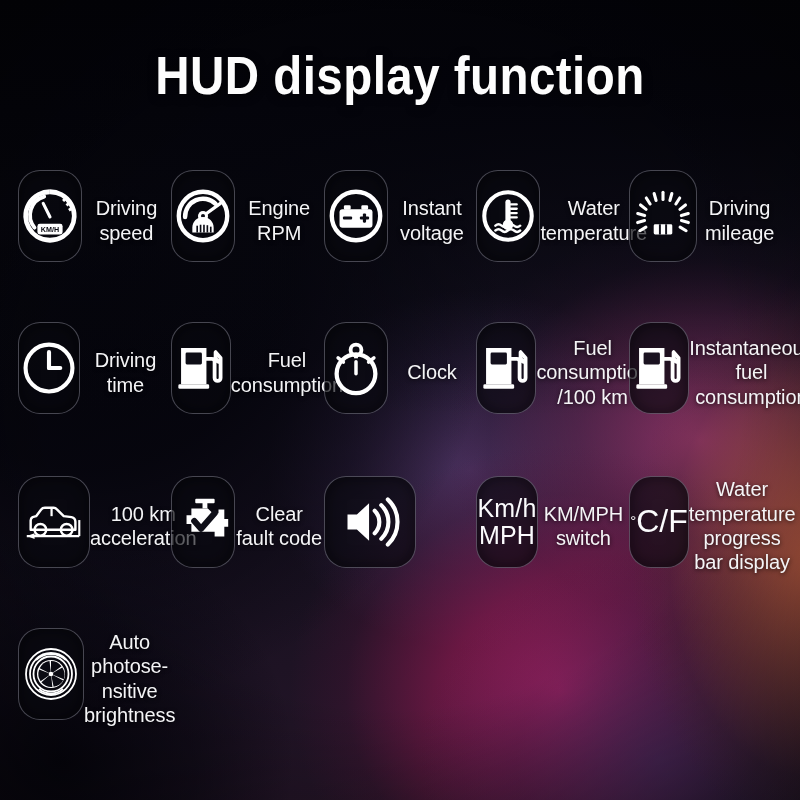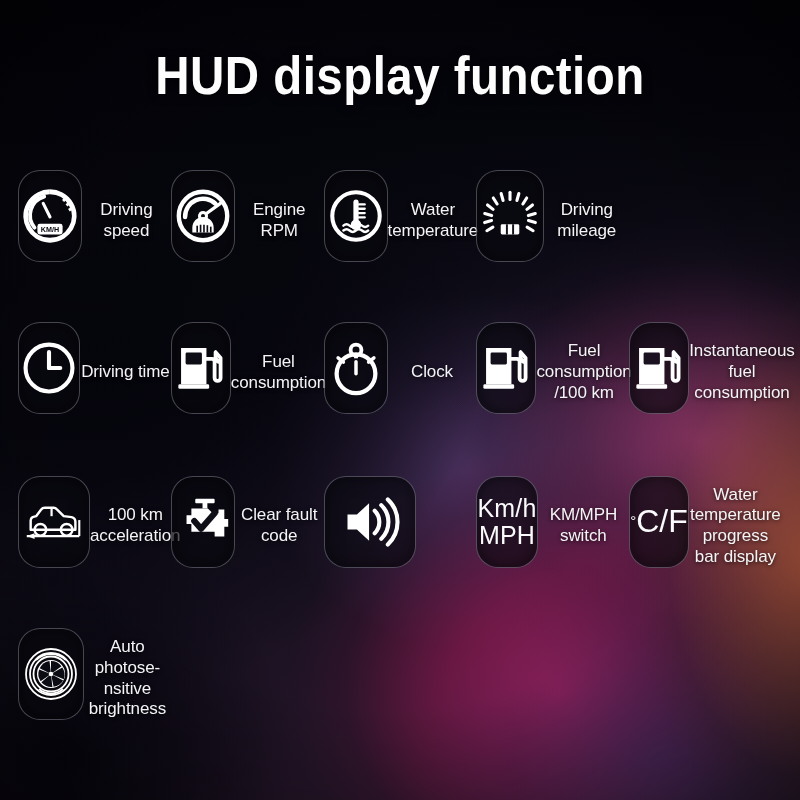--- a/index.html
+++ b/index.html
@@ -113,21 +113,21 @@
     align-items: center;
     justify-content: center;
     position: relative;
     box-shadow: inset 0 0 18px rgba(0,0,0,0.55);
   }
   .tile svg { display: block; }
 
   .label {
     margin-top: 9px;
     color: #f4f4f6;
-    font-size: 17px;
+    font-size: 20px;
     font-weight: 500;
     line-height: 1.22;
     text-align: center;
     text-shadow: 0 1px 4px rgba(0,0,0,0.75);
     width: 148px;
     letter-spacing: -0.1px;
   }
   .label.wide { width: 160px; }
 
   .tile-text {
@@ -197,20 +197,34 @@
             <line x1="26" y1="42" x2="26" y2="49" stroke="#0b0b14" stroke-width="1.7"></line>
             <line x1="29.5" y1="41" x2="29.5" y2="49" stroke="#0b0b14" stroke-width="1.7"></line>
             <line x1="33" y1="41" x2="33" y2="49" stroke="#0b0b14" stroke-width="1.7"></line>
             <line x1="36.5" y1="41.5" x2="36.5" y2="49" stroke="#0b0b14" stroke-width="1.7"></line>
             <line x1="40" y1="43" x2="40" y2="49" stroke="#0b0b14" stroke-width="1.7"></line>
           </svg>
         </div>
         <div class="label">Engine RPM</div>
       </div>
 
+      <div class="cell">
+        <div class="tile">
+          <svg width="62" height="62" viewBox="0 0 64 64">
+            <circle cx="32" cy="32" r="25" fill="none" stroke="#fff" stroke-width="4.5"></circle>
+            <rect x="15" y="25" width="34" height="19" rx="3" fill="#fff"></rect>
+            <rect x="19.5" y="21" width="7" height="4.5" rx="1.2" fill="#fff"></rect>
+            <rect x="37.5" y="21" width="7" height="4.5" rx="1.2" fill="#fff"></rect>
+            <rect x="18.5" y="32.5" width="9.5" height="3.2" rx="1.1" fill="#0b0b14"></rect>
+            <rect x="36" y="32.5" width="9.5" height="3.2" rx="1.1" fill="#0b0b14"></rect>
+            <rect x="39.1" y="29.4" width="3.3" height="9.5" rx="1.1" fill="#0b0b14"></rect>
+          </svg>
+        </div>
+        <div class="label">Instant voltage</div>
+      </div>
 
       <div class="cell">
         <div class="tile">
           <svg width="62" height="62" viewBox="0 0 64 64">
             <circle cx="32" cy="32" r="24.5" fill="none" stroke="#fff" stroke-width="4.2"></circle>
             <rect x="29.3" y="15" width="5.4" height="27" rx="2.7" fill="#fff"></rect>
             <circle cx="32" cy="41" r="5.4" fill="#fff"></circle>
             <line x1="35" y1="20" x2="41" y2="20" stroke="#fff" stroke-width="2.4" stroke-linecap="round"></line>
             <line x1="35" y1="24.5" x2="41" y2="24.5" stroke="#fff" stroke-width="2.4" stroke-linecap="round"></line>
             <line x1="35" y1="29" x2="41" y2="29" stroke="#fff" stroke-width="2.4" stroke-linecap="round"></line>

